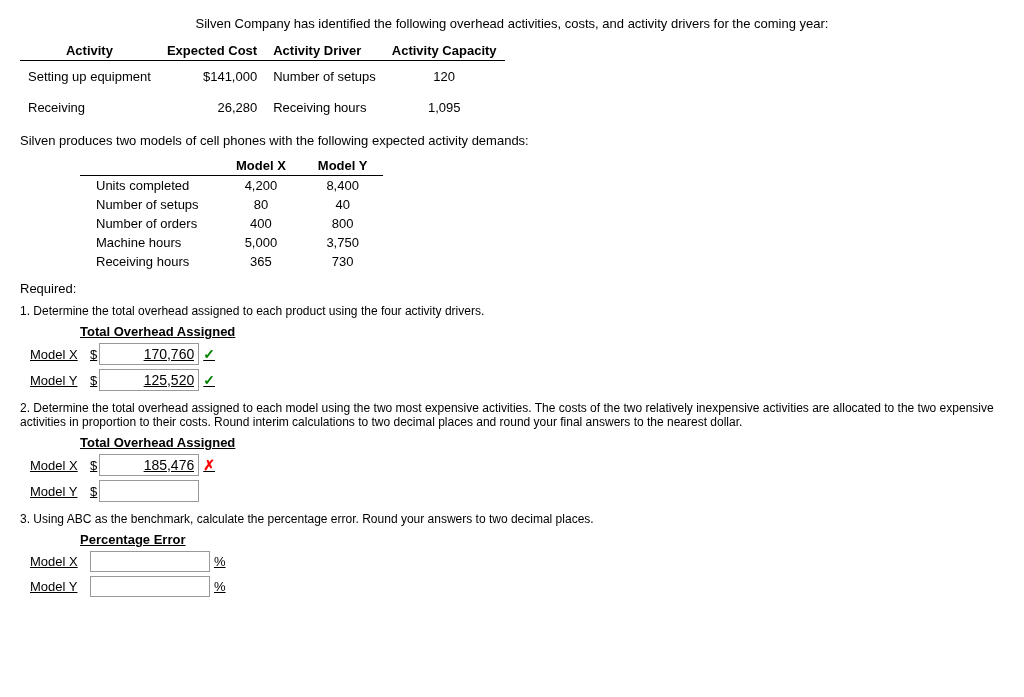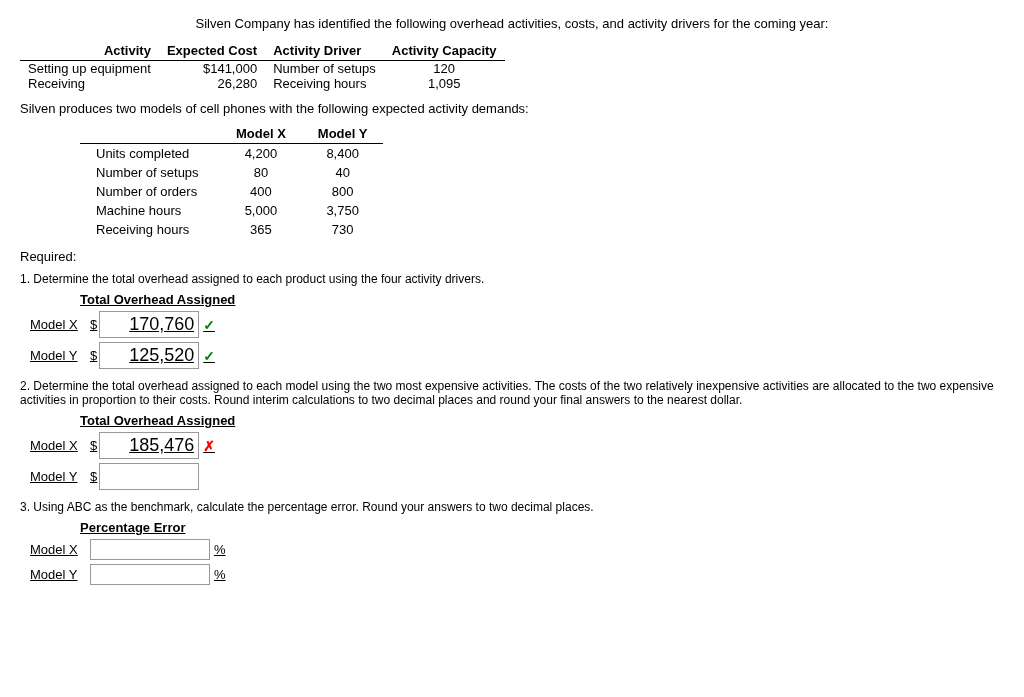--- a/index.html
+++ b/index.html
@@ -21,24 +21,24 @@
       border-collapse: collapse;
       margin-bottom: 10px;
     }
     .overhead-table th {
       font-weight: bold;
       text-align: left;
       padding: 2px 8px;
       border-bottom: 1px solid #000;
     }
     .overhead-table th:first-child {
-      text-align: right;
+      text-align: center;
     }
     .overhead-table td {
-      padding: 0 8px;
+      padding: 8px 8px;
       text-align: center;
       margin-left: 36px;
     }
     .overhead-table td:first-child {
       text-align: left;
     }
     .overhead-table td:nth-child(3) {
       text-align: left;
     }
     .overhead-table th:nth-child(3) {
@@ -88,21 +88,21 @@
       width: 60px;
       text-align: left;
     }
     .dollar-sign {
       margin-right: 2px;
     }
     .answer-input {
       width: 100px;
       border: 1px solid #999;
       padding: 2px 4px;
-      font-size: 18px;
+      font-size: 14px;
       text-align: right;
     }
     .check-icon {
       color: green;
       font-size: 14px;
       margin-left: 4px;
       font-weight: bold;
     }
     .cross-icon {
       color: red;

